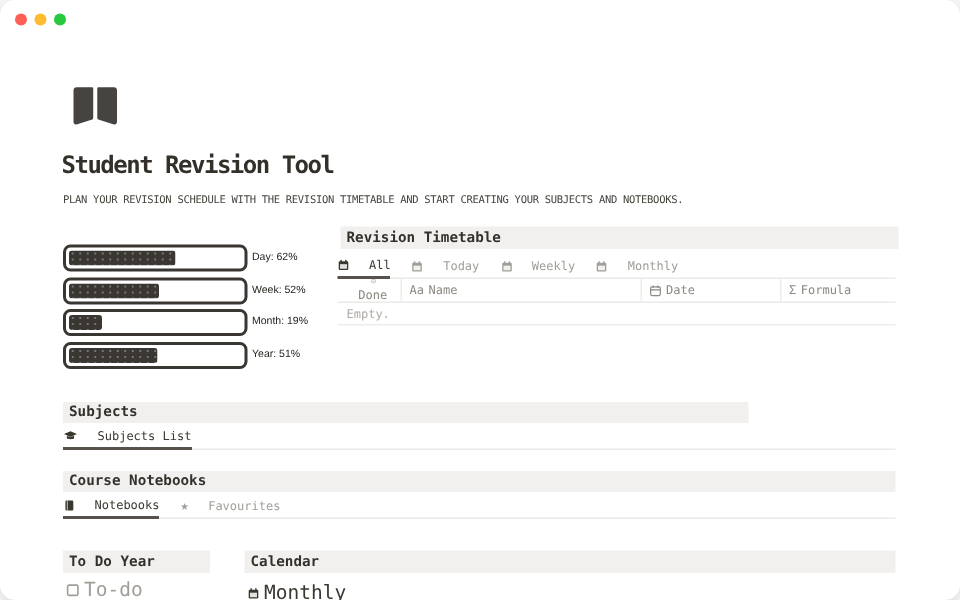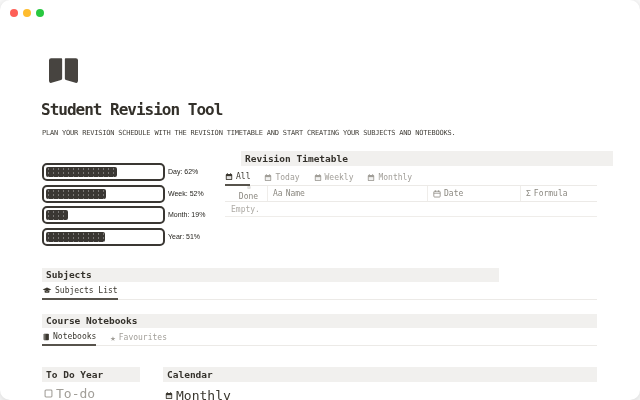--- a/index.html
+++ b/index.html
@@ -31,21 +31,21 @@
          background-size:5px 4px;}
   .plabel{position:absolute;left:126px;top:5px;
           font-family:"Liberation Sans","DejaVu Sans",sans-serif;
           font-size:7px;color:#26241f;white-space:nowrap;}
   
   .secbar{position:absolute;background:#f1f0ee;font-weight:bold;font-size:9.5px;
           color:#34312b;box-sizing:border-box;padding-left:4px;white-space:nowrap;}
   
   .tabbar{position:absolute;display:flex;align-items:flex-end;gap:14px;
           font-size:8px;box-sizing:border-box;border-bottom:1px solid #eceae7;}
-  .tab{display:flex;align-items:center;gap:3px;padding-bottom:3px;color:#a19e98;
+  .tab{display:flex;align-items:center;gap:13px;padding-bottom:3px;color:#a19e98;
        white-space:nowrap;cursor:default;}
   .tab.active{color:#3a372f;border-bottom:2px solid #57534c;margin-bottom:-1px;}
   .tab .ico{flex:0 0 auto;}
   .ico{width:8px;height:8px;display:inline-block;}
   .glyph{font-size:8px;line-height:8px;}
   
   .thead{position:absolute;left:225px;top:186px;width:372px;height:16px;display:flex;
          border-bottom:1px solid #eceae7;color:#8b8880;font-size:8px;box-sizing:border-box;}
   .th{display:flex;align-items:center;gap:3px;padding-left:5px;box-sizing:border-box;
       border-right:1px solid #efedea;white-space:nowrap;}
@@ -102,21 +102,21 @@
       <div class="plabel">Month: 19%</div>
     </div>
     <div class="progress-row">
       <div class="pbar">
         <div class="pfill" style="width: 51%;"></div>
       </div>
       <div class="plabel">Year: 51%</div>
     </div>
   </div>
 
-  <div class="secbar" style="left:241px;top:151px;width:372px;height:15px;line-height:15px;">Revision Timetable</div>
+  <div class="secbar" style="left:227px;top:151px;width:372px;height:15px;line-height:15px;">Revision Timetable</div>
 
   <div class="tabbar" style="left:225px;top:168px;width:372px;height:18px;">
     <div class="tab active">
       <svg class="ico" viewBox="0 0 10 10">
           <path d="M3 .3v2M7 .3v2" stroke="currentColor" stroke-width="1.2" fill="none"></path>
           <rect x="1" y="1.4" width="8" height="7.4" rx="1" fill="currentColor"></rect>
           <rect x="2.1" y="3.9" width="5.8" height="3.8" fill="#fff" opacity=".85"></rect>
         </svg>
       <span>All</span>
     </div>

